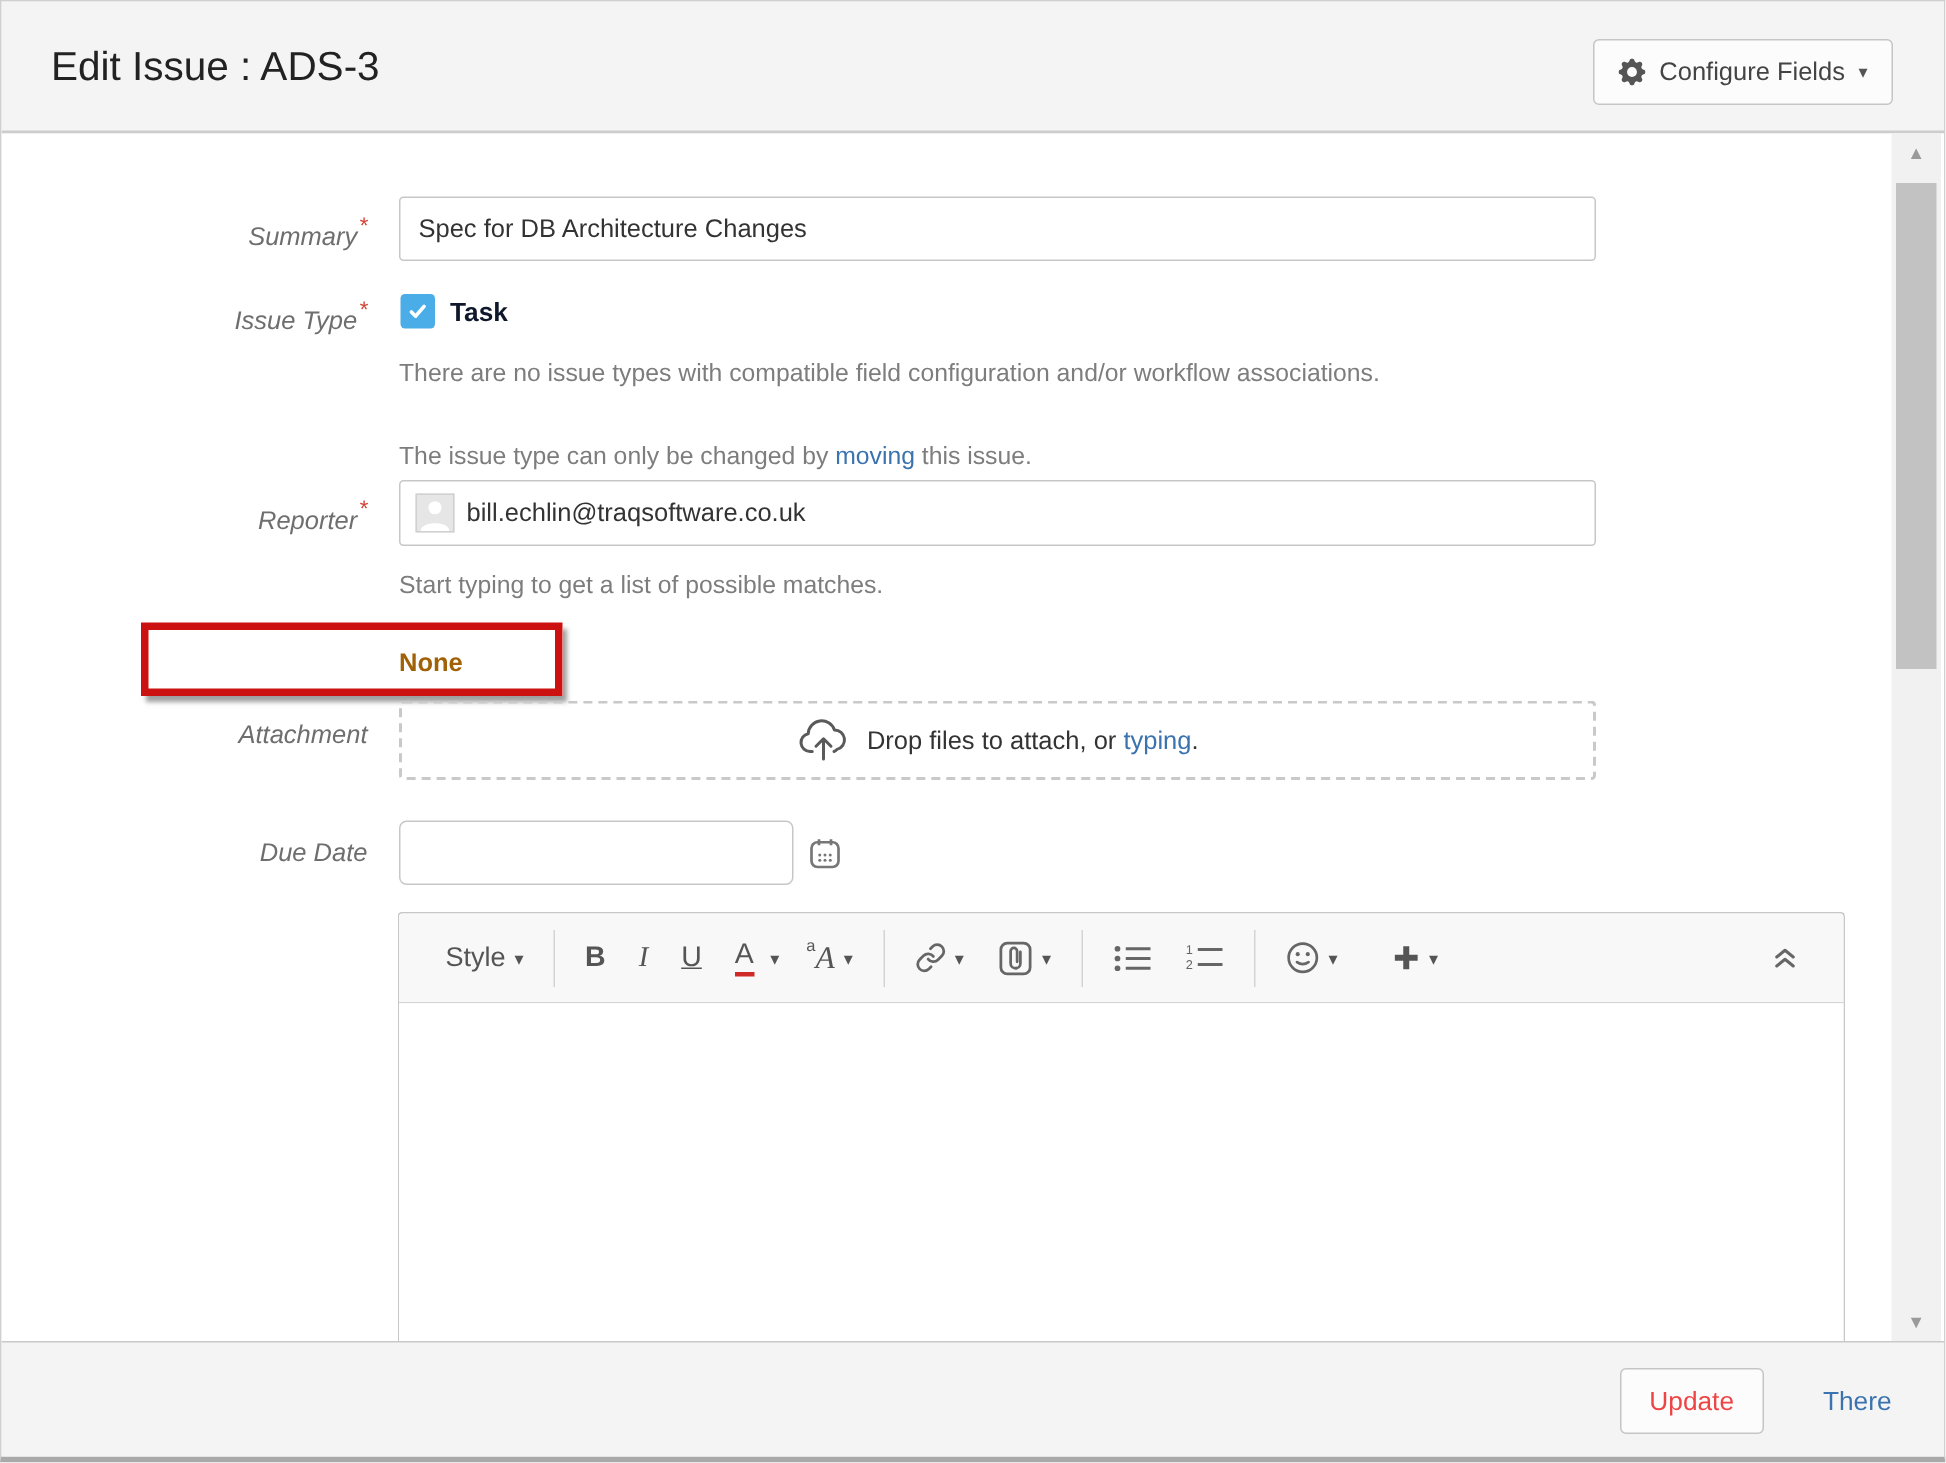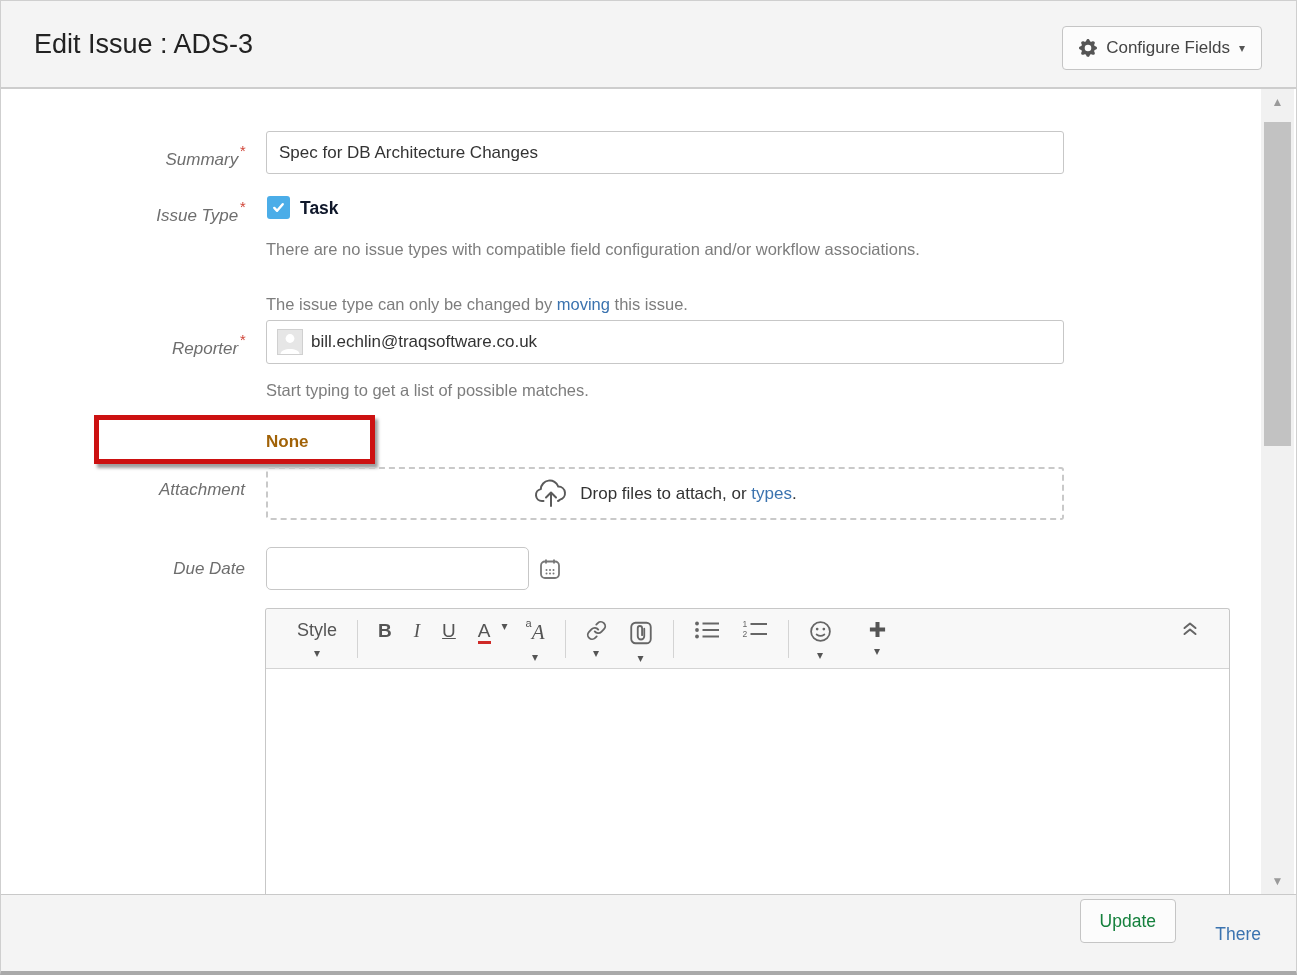--- a/index.html
+++ b/index.html
@@ -66,21 +66,21 @@
   .editor {
     position:absolute; left:264px; top:519px; width:965px; height:286px;
     border:1px solid #c7c7c7; border-bottom:none; border-radius:3px 3px 0 0;
   }
   .toolbar {
     height:60px; background:#f8f8f8; border-bottom:1px solid #d4d4d4;
     display:flex; align-items:center; padding:0 8px 0 20px; border-radius:3px 3px 0 0;
   }
   .tb-btn {
     display:flex; align-items:center; gap:6px; padding:0 11px; height:38px;
-    font-size:19px; color:#555; cursor:pointer; border-radius:3px;flex-direction:column;
+    font-size:19px; color:#555; cursor:pointer; border-radius:3px;
   }
   .tb-sep { width:1px; height:38px; background:#d4d4d4; margin:0 9px; }
   .tb-bold { font-weight:bold; }
   .tb-italic { font-style:italic; font-family:"Liberation Serif", serif; }
   .tb-underline { text-decoration:underline; }
   .tb-color { display:inline-block; border-bottom:3px solid #cf2a27; line-height:1.15; }
   .fmt-a sup { font-size:11px; position:relative; top:-4px; }
   .fmt-a em { font-style:italic; font-family:"Liberation Serif", serif; font-size:21px; }
   .editor-body { height:225px; background:#fff; cursor:text; }
   
@@ -89,23 +89,23 @@
     position:absolute; left:0; width:33px; height:26px; display:flex;
     align-items:center; justify-content:center; font-size:12px; color:#9a9a9a; cursor:pointer;
   }
   .sbar-thumb { position:absolute; left:3px; top:33px; width:27px; height:324px; background:#c2c2c2; cursor:grab; }
   
   .ftr {
     position:absolute; left:0; top:893px; width:100%; height:78px;
     background:#f4f4f4; border-top:1px solid #c9c9c9;
   }
   .upd-btn {
-    position:absolute; right:120px; top:4px; height:44px; padding:4px 19px;
+    position:absolute; right:120px; top:17px; height:44px; padding:4px 19px;
     background:#fcfcfc; border:1px solid #c5c5c5; border-radius:4px;
-    font-size:17.5px; color:#15803d; cursor:pointer;
+    font-size:17.5px; color:#ef4444; cursor:pointer;
   }
   .cancel-lnk { position:absolute; right:35px; top:0; height:78px; line-height:78px; font-size:17.5px; }
   svg { display:block; }
 </style>
 </head>
 <body>
 
 <div class="frame">
 
   <div class="hdr">
@@ -150,21 +150,21 @@
     <div class="comp-val" style="top:342px;">None</div>
 
     <div class="flabel" style="top:390px; height:22px; line-height:22px;">Attachment</div>
     <div class="dropzone">
       <span>
         <svg width="36" height="29" viewBox="0 0 36 29" fill="none" stroke="#5a5a5a" stroke-width="2" stroke-linecap="round" stroke-linejoin="round">
           <path d="M10.5 22 H9 a6 6 0 0 1-1.2-11.88 A9 9 0 0 1 25.3 7.6 6.6 6.6 0 0 1 27 20.6 q-.7.9-2 1.4"></path>
           <path d="M18 27 V13.5 M13 18.5 L18 13.5 L23 18.5"></path>
         </svg>
       </span>
-      <span><span>Drop files to attach, or </span><a class="link">types</a><span>.</span></span>
+      <span><span>Drop files to attach, or </span><a class="link">typing</a><span>.</span></span>
     </div>
 
     <div class="flabel" style="top:458px; height:43px; line-height:43px;">Due Date</div>
     <input class="tinput" style="left: 265px; top: 458px; width: 263px; height: 43px; border-radius: 5px;" value="">
     <div style="position:absolute; left:537px; top:468px;">
       <svg width="24" height="24" viewBox="0 0 24 24" fill="none" stroke="#777" stroke-width="1.8">
         <rect x="3" y="4.5" width="18" height="16.5" rx="4"></rect>
         <path d="M8 2.5 v4 M16 2.5 v4"></path>
         <g fill="#777" stroke="none">
           <circle cx="8.5" cy="13" r="1"></circle>

